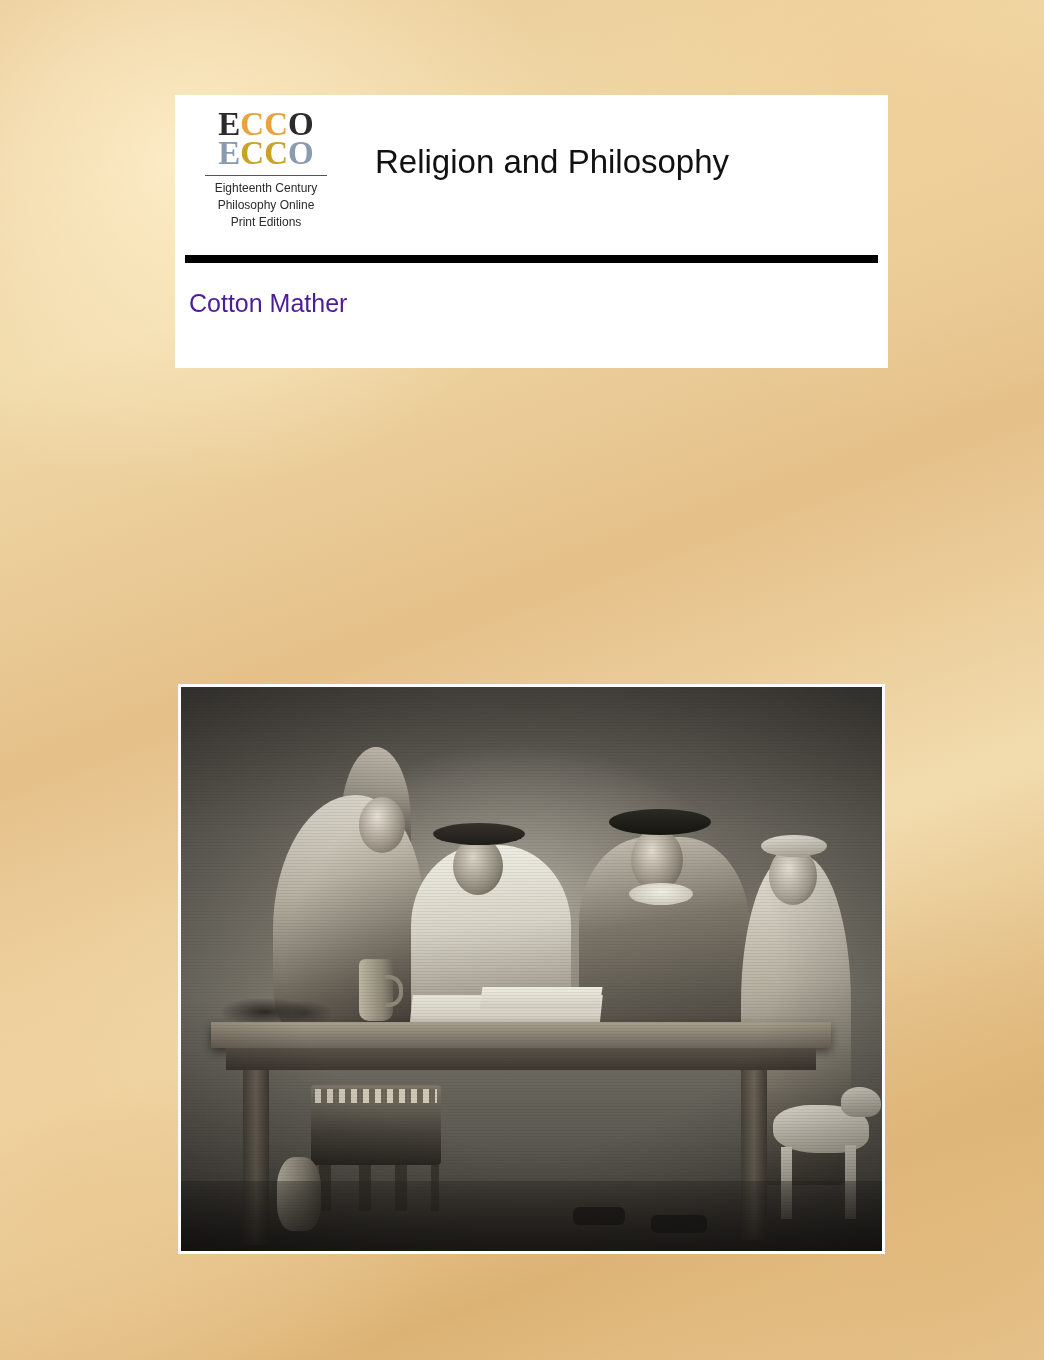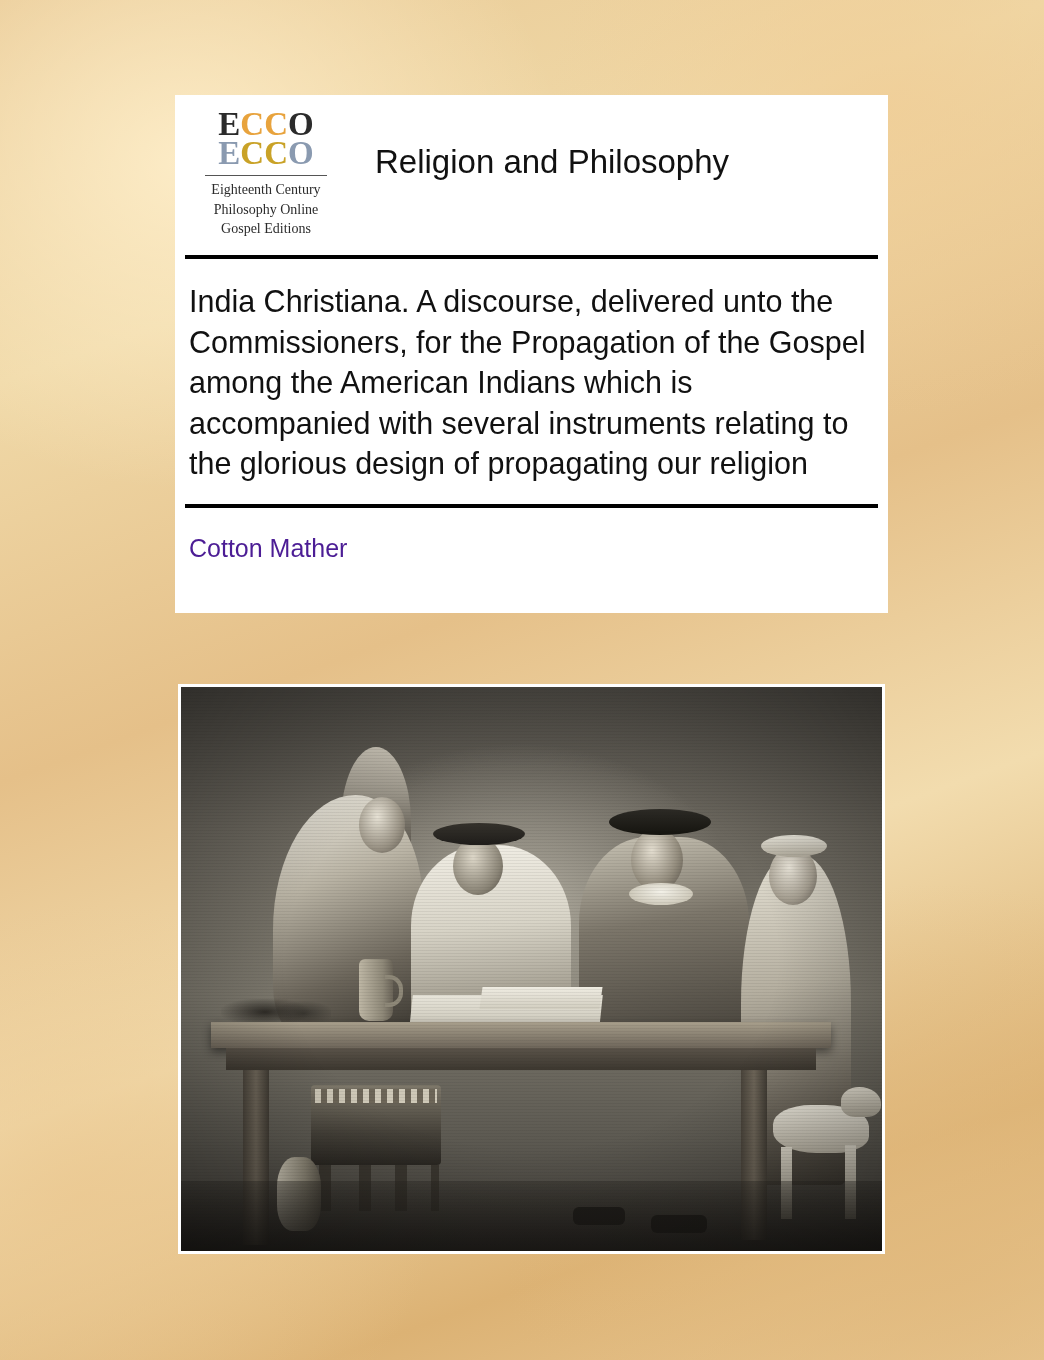--- a/index.html
+++ b/index.html
@@ -67,22 +67,22 @@
     margin-top: -2px;
   }
   .ecco-word.second .oo {
     color: #c9a227;
   }
   .ecco-rule {
     border-top: 1px solid #555;
     margin: 5px 14px 4px 14px;
   }
   .ecco-sub {
-    font-family: Liberation Serif, serif;
-    font-size: 14px;
+    font-family: Liberation Sans, sans-serif;
+    font-size: 12px;
     line-height: 1.42;
     color: #2b2b2b;
   }
 
   .header-title {
     position: absolute;
     left: 200px;
     right: 26px;
     top: 48px;
     font-size: 33px;
@@ -368,31 +368,28 @@
   <div class="cover">
 
     <div class="header-band">
 
       <div class="ecco-logo">
         <div class="ecco-word">E<span class="oo">CC</span>O</div>
         <div class="ecco-word second">E<span class="oo">CC</span>O</div>
         <div class="ecco-rule"></div>
         <div class="ecco-sub">Eighteenth Century</div>
         <div class="ecco-sub">Philosophy Online</div>
-        <div class="ecco-sub">Gospel Editions</div>
+        <div class="ecco-sub">Print Editions</div>
       </div>
 
       <div class="header-title">Religion and Philosophy</div>
     </div>
 
     <div class="rule-thick"></div>
 
-    <div class="title-block">
-      <div class="title-text">India Christiana. A discourse, delivered unto the Commissioners, for the Propagation of the Gospel among the American Indians which is accompanied with several instruments relating to the glorious design of propagating our religion</div>
-    </div>
 
     <div class="rule-thick"></div>
 
     <div class="author-block">
       <div class="author-text">Cotton Mather</div>
     </div>
 
   </div>
 
   <div class="illus-frame">

